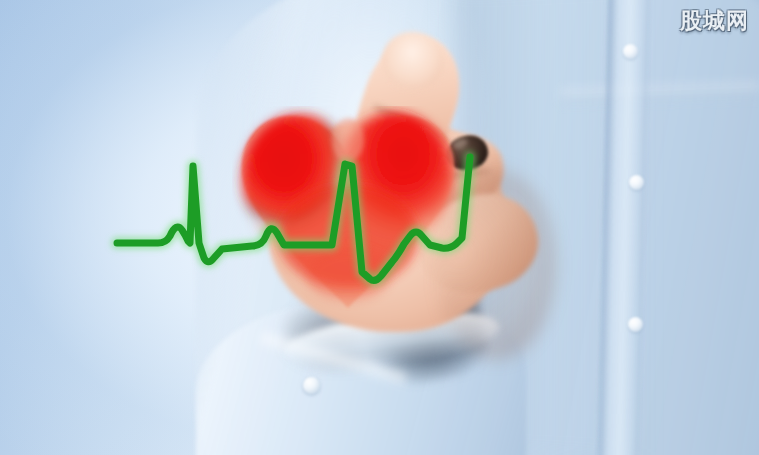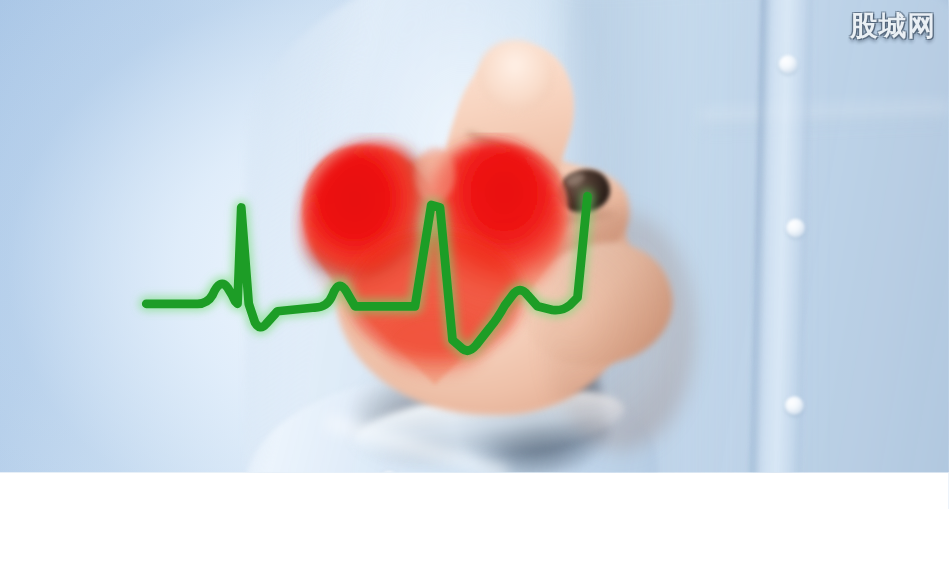--- a/index.html
+++ b/index.html
@@ -7,21 +7,21 @@
     padding: 0;
     background: #ffffff;
   }
   body {
     font-family: "Liberation Sans", sans-serif;
   }
 
   #stage {
     position: relative;
     width: 759px;
-    height: 378px;
+    height: 455px;
     overflow: hidden;
     background: #b7cfe8;
   }
 
   
   .bg-base {
     position: absolute;
     inset: 0;
     background:
       radial-gradient(ellipse 420px 330px at 300px 215px,

